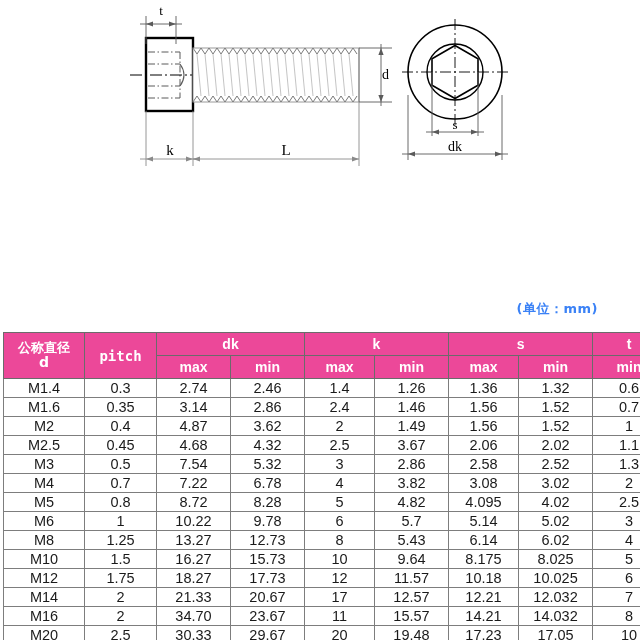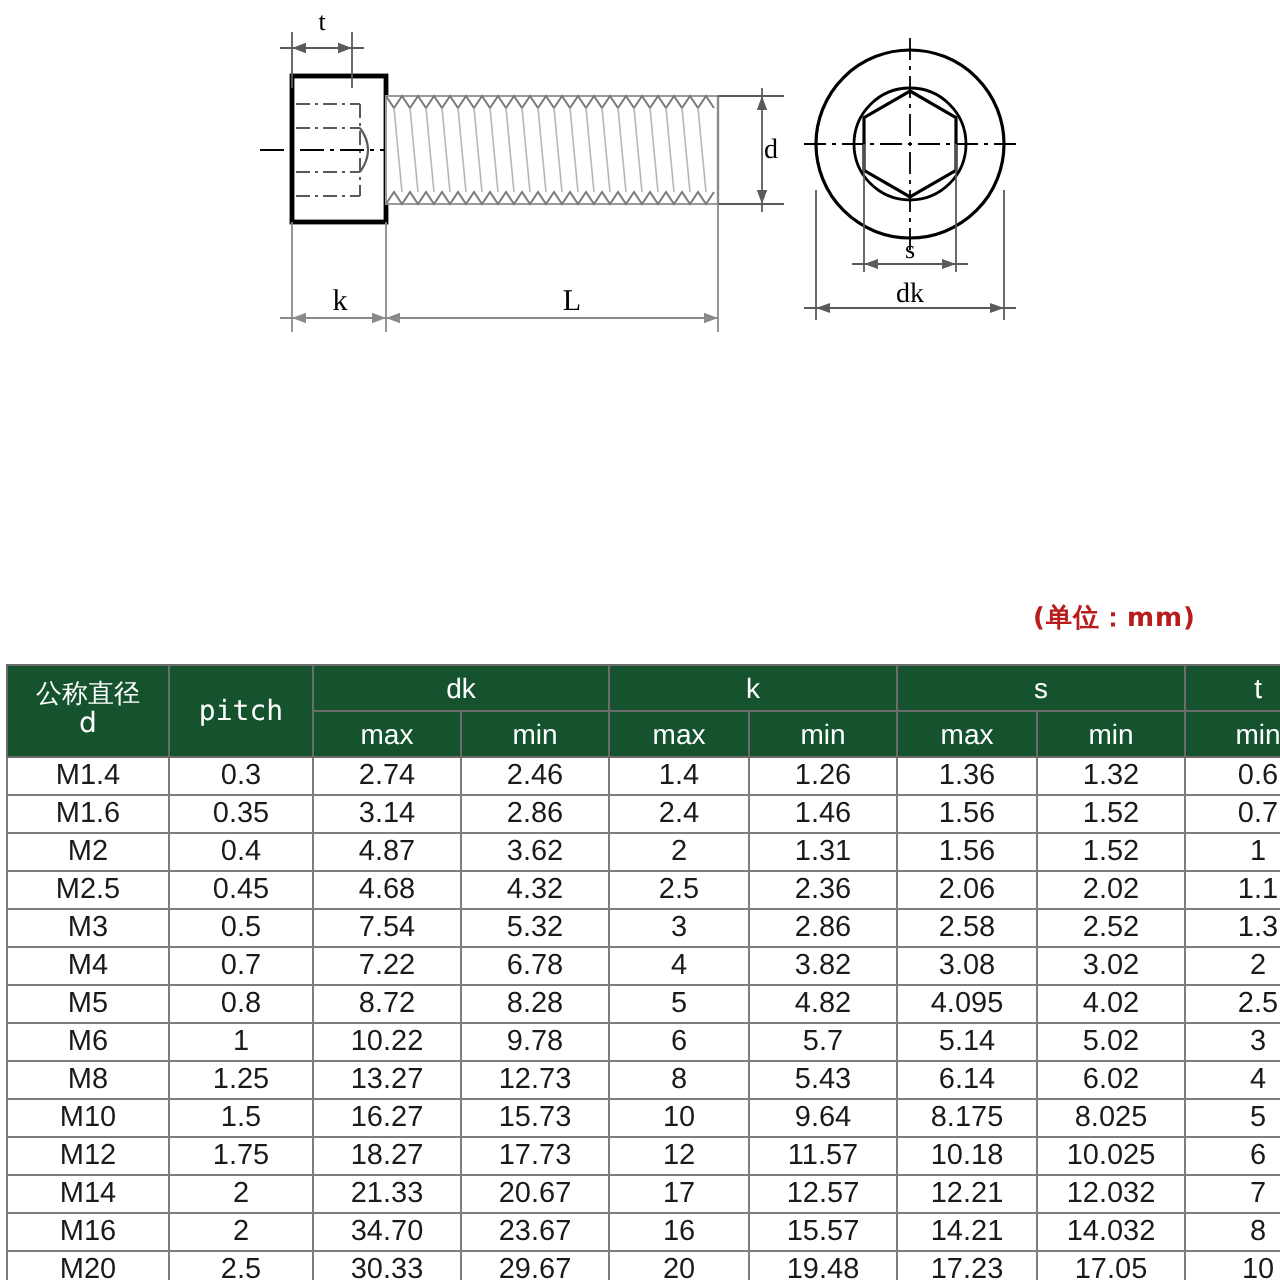--- a/index.html
+++ b/index.html
@@ -23,21 +23,21 @@
     width: 640px;
     height: 185px;
   }
   #drawing-svg { display: block; }
 
   
   #unit-note {
     position: absolute;
     right: 42px;
     top: 300px;
-    color: #b91c1c;
+    color: #3b82f6;
     font-size: 13px;
     font-weight: bold;
     font-family: "DejaVu Sans", sans-serif;
     letter-spacing: 0.5px;
     white-space: nowrap;
   }
 
   
   #spec-table-wrap {
     position: absolute;
@@ -52,23 +52,23 @@
     font-family: "Liberation Sans", sans-serif;
   }
   table.spec th,
   table.spec td {
     border: 1px solid #7d7d7d;
     text-align: center;
     vertical-align: middle;
     padding: 0;
   }
   table.spec thead th {
-    background: #14532d;
+    background: #ec4899;
     color: #ffffff;
-    font-weight: normal;
+    font-weight: bold;
     font-size: 14px;
     height: 22px;
     border: 1px solid #6b6b6b;
   }
   th.th-dia {
     font-family: "DejaVu Sans", sans-serif;
     font-size: 13px;
     line-height: 1.05;
   }
   th.th-dia .cn { display: block; font-size: 13px; }
@@ -267,32 +267,32 @@
           <td>1.56</td>
           <td>1.52</td>
           <td>0.7</td>
         </tr>
         <tr>
           <td>M2</td>
           <td>0.4</td>
           <td>4.87</td>
           <td>3.62</td>
           <td>2</td>
-          <td>1.31</td>
+          <td>1.49</td>
           <td>1.56</td>
           <td>1.52</td>
           <td>1</td>
         </tr>
         <tr>
           <td>M2.5</td>
           <td>0.45</td>
           <td>4.68</td>
           <td>4.32</td>
           <td>2.5</td>
-          <td>2.36</td>
+          <td>3.67</td>
           <td>2.06</td>
           <td>2.02</td>
           <td>1.1</td>
         </tr>
         <tr>
           <td>M3</td>
           <td>0.5</td>
           <td>7.54</td>
           <td>5.32</td>
           <td>3</td>
@@ -376,21 +376,21 @@
           <td>12.57</td>
           <td>12.21</td>
           <td>12.032</td>
           <td>7</td>
         </tr>
         <tr>
           <td>M16</td>
           <td>2</td>
           <td>34.70</td>
           <td>23.67</td>
-          <td>16</td>
+          <td>11</td>
           <td>15.57</td>
           <td>14.21</td>
           <td>14.032</td>
           <td>8</td>
         </tr>
         <tr>
           <td>M20</td>
           <td>2.5</td>
           <td>30.33</td>
           <td>29.67</td>

